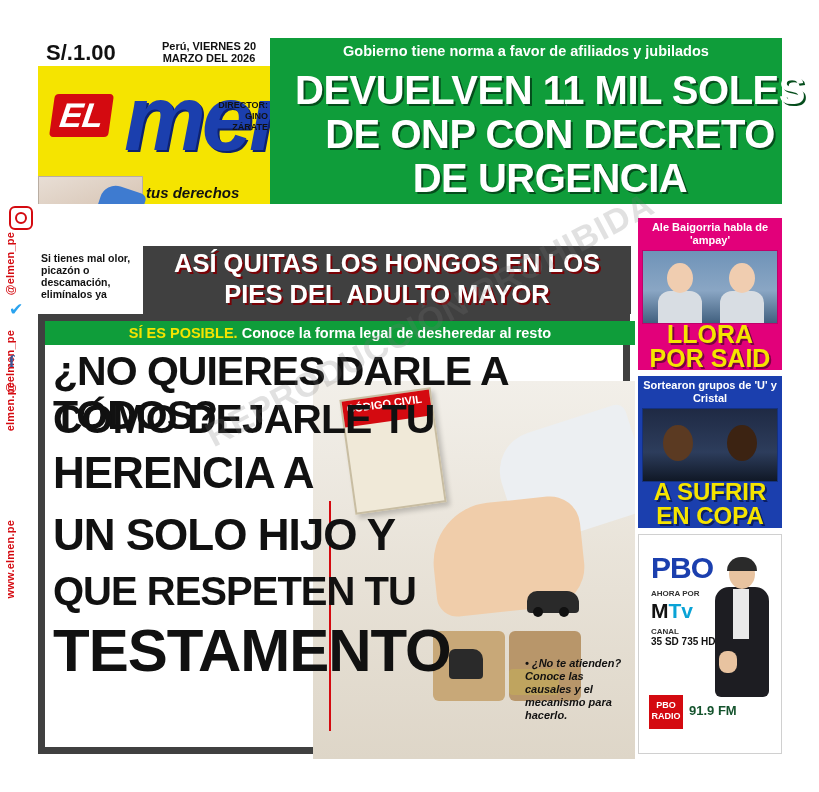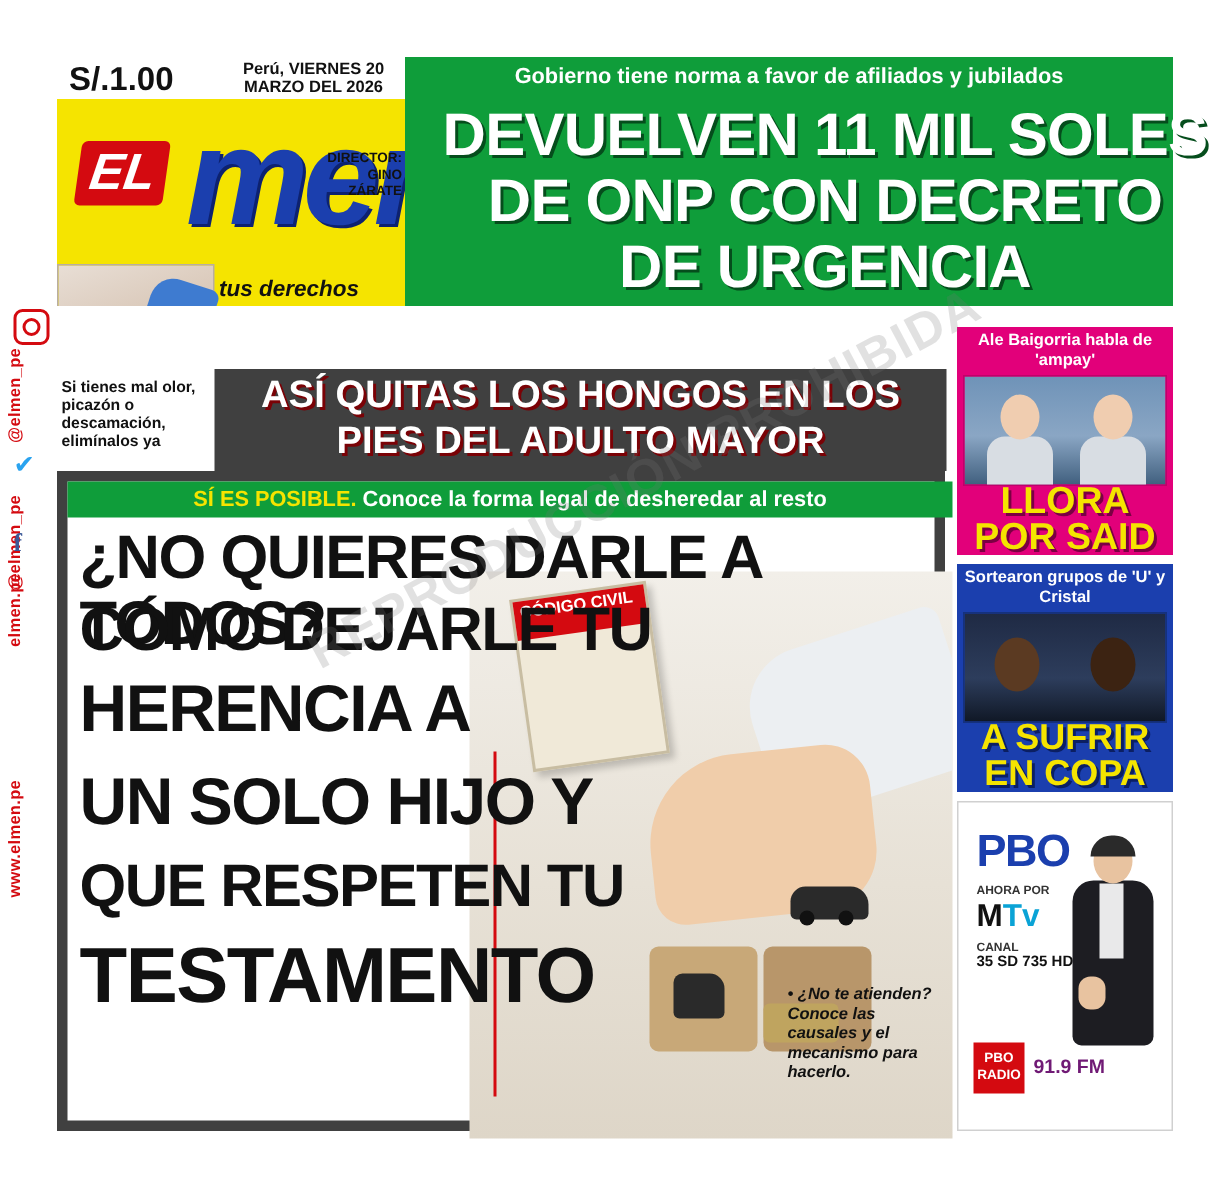--- a/index.html
+++ b/index.html
@@ -87,21 +87,21 @@
   
   .ad-box{position:absolute;left:0;top:316px;width:144px;height:220px;background:#ffffff;border:1px solid #d0d0d0;box-sizing:border-box;}
   .ad-pbo{position:absolute;left:12px;top:16px;font-size:30px;font-weight:bold;color:#1b3fae;letter-spacing:-1px;}
   .ad-ahora{position:absolute;left:12px;top:54px;font-size:8px;color:#333;font-weight:bold;}
   .ad-mtv{position:absolute;left:12px;top:64px;font-size:21px;font-weight:bold;color:#111;}
   .ad-mtv .tv{color:#0aa3d6;}
   .ad-canal{position:absolute;left:12px;top:92px;font-size:8px;color:#333;font-weight:bold;}
   .ad-canalnum{position:absolute;left:12px;top:101px;font-size:10px;color:#111;font-weight:bold;}
   .ad-radio{position:absolute;left:10px;top:160px;width:34px;height:34px;background:#d40a10;color:#fff;
      font-size:9px;font-weight:bold;text-align:center;line-height:11px;padding-top:5px;box-sizing:border-box;}
-  .ad-fm{position:absolute;left:50px;top:168px;font-size:13px;font-weight:bold;color:#701a75;}
+  .ad-fm{position:absolute;left:50px;top:168px;font-size:13px;font-weight:bold;color:#14532d;}
   .ad-man{position:absolute;left:74px;top:24px;width:58px;height:176px;}
   .man-head{position:absolute;left:16px;top:0;width:26px;height:30px;border-radius:50%;background:#e8c3a0;}
   .man-hair{position:absolute;left:14px;top:-2px;width:30px;height:14px;border-radius:14px 14px 0 0;background:#2a2a2a;}
   .man-body{position:absolute;left:2px;top:28px;width:54px;height:110px;background:#1d1d22;border-radius:14px 14px 6px 6px;}
   .man-shirt{position:absolute;left:20px;top:30px;width:16px;height:50px;background:#e9e9ea;}
   .man-hand{position:absolute;left:6px;top:92px;width:18px;height:22px;border-radius:8px;background:#e8c3a0;}
 
   
   .main-box{position:absolute;left:0px;top:276px;width:592px;height:440px;background:#ffffff;border:7px solid #404040;box-sizing:border-box;}
   .main-kicker{position:absolute;left:0;top:0;width:590px;height:24px;background:#0f9d3a;color:#ffffff;
@@ -122,21 +122,21 @@
   .sp-car:after{content:"";position:absolute;left:6px;top:16px;width:10px;height:10px;border-radius:50%;background:#111;box-shadow:26px 0 0 #111;}
   .sp-dog{position:absolute;left:136px;top:268px;width:34px;height:30px;background:#2a2a2a;border-radius:6px 10px 4px 4px;}
   .sp-coins{position:absolute;left:196px;top:288px;width:50px;height:26px;background:#bfa45f;border-radius:4px;}
   .sp-line{position:absolute;left:16px;top:120px;width:2px;height:230px;background:#d40a10;}
 
   .head1{position:absolute;left:8px;top:28px;width:560px;font-size:41px;font-weight:bold;color:#111;line-height:44px;letter-spacing:-1px;}
   .head2{position:absolute;left:8px;top:76px;width:420px;font-size:41px;font-weight:bold;color:#111;line-height:44px;letter-spacing:-1px;}
   .head3{position:absolute;left:8px;top:128px;width:300px;font-size:44px;font-weight:bold;color:#111;line-height:48px;letter-spacing:-1px;}
   .head4{position:absolute;left:8px;top:190px;width:350px;font-size:44px;font-weight:bold;color:#111;line-height:48px;letter-spacing:-1px;}
   .head5{position:absolute;left:8px;top:248px;width:420px;font-size:40px;font-weight:bold;color:#111;line-height:44px;letter-spacing:-1px;}
-  .head6{position:absolute;left:8px;top:302px;width:480px;font-size:52px;font-weight:bold;color:#111;line-height:56px;letter-spacing:-1px;}
+  .head6{position:absolute;left:8px;top:302px;width:480px;font-size:60px;font-weight:bold;color:#111;line-height:56px;letter-spacing:-1px;}
 
   .bullet{position:absolute;left:480px;top:336px;width:108px;font-size:11px;font-weight:bold;color:#111;line-height:13px;font-style:italic;}
 
   
   .wm{position:absolute;left:120px;top:300px;width:620px;text-align:center;color:rgba(120,120,120,0.22);
      font-size:34px;font-weight:bold;transform:rotate(-28deg);pointer-events:none;letter-spacing:1px;}
 </style>
 </head>
 <body>
 

